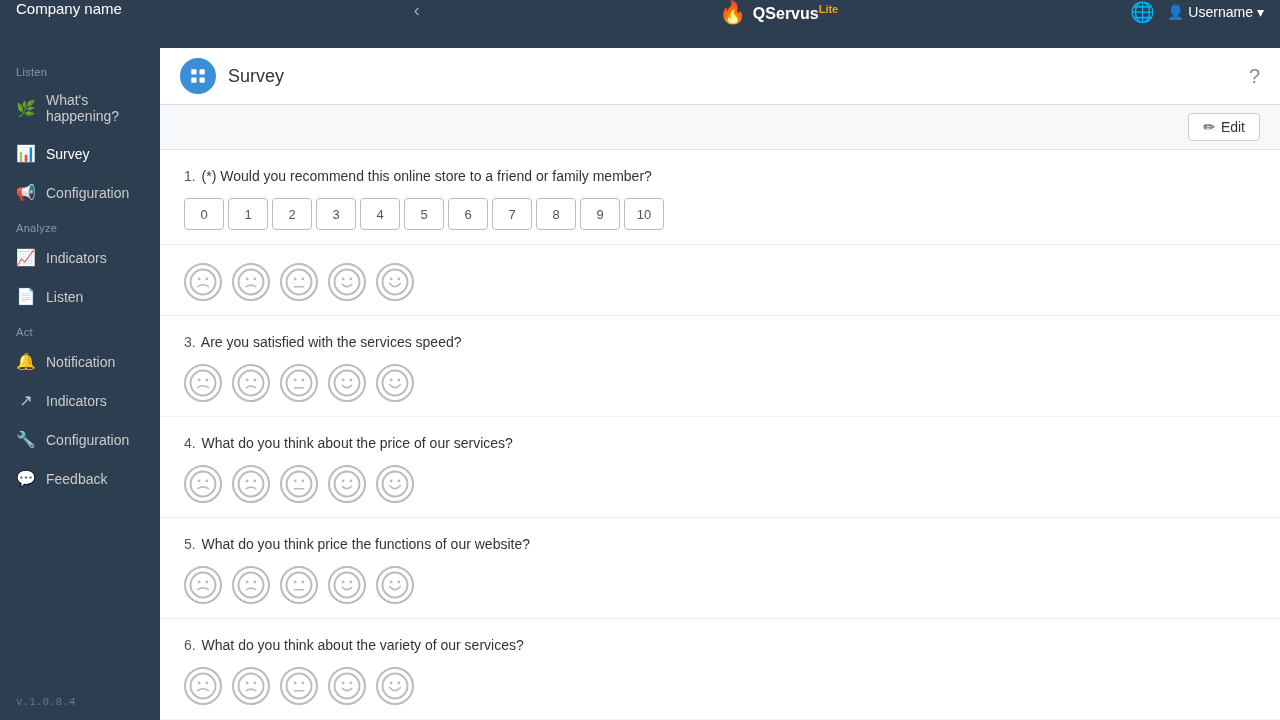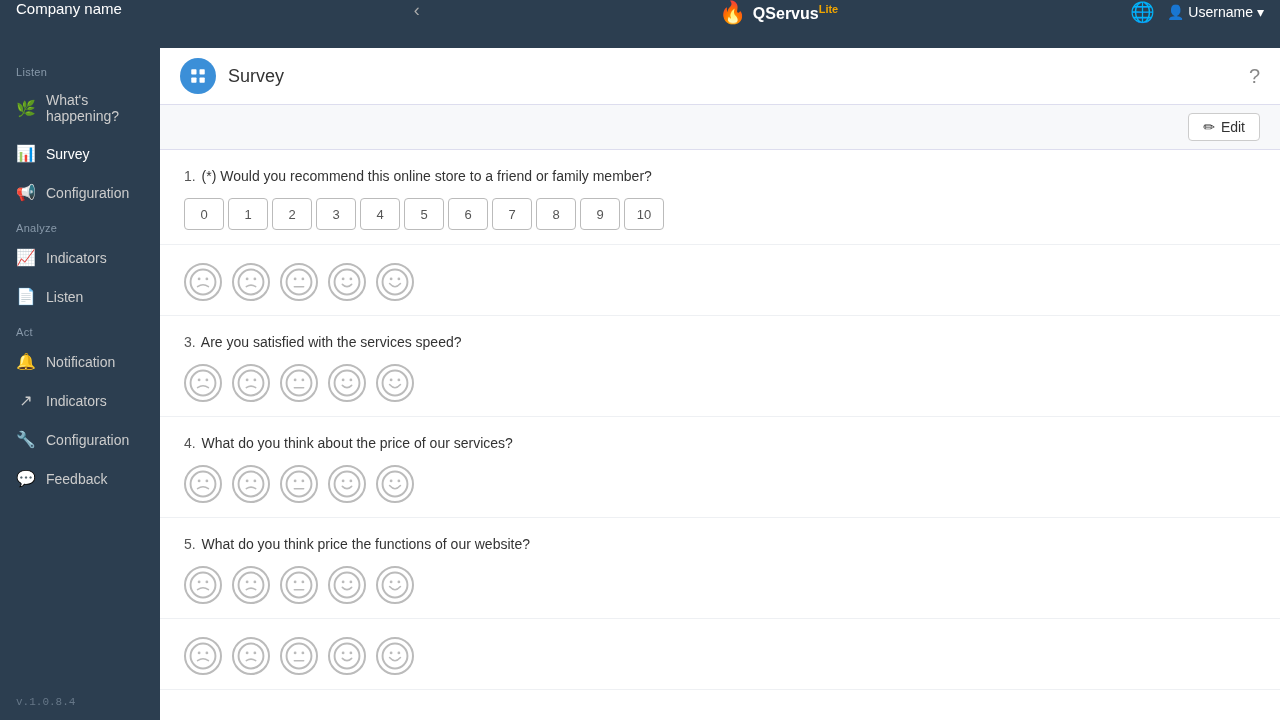--- a/index.html
+++ b/index.html
@@ -399,20 +399,24 @@
                 <circle cx="18" cy="18" r="16" stroke="#bbb" stroke-width="2.5"></circle>
                 <circle cx="13" cy="14" r="1.8" fill="#bbb"></circle>
                 <circle cx="23" cy="14" r="1.8" fill="#bbb"></circle>
                 <path d="M11 20 Q18 28 25 20" stroke="#bbb" stroke-width="2" fill="none" stroke-linecap="round"></path>
               </svg>
             </div>
         </div>
       </div>
 
       <div class="question-block">
+        <div class="question-text">
+          <span class="q-num">6.</span>
+          <span> What do you think about the variety of our services?</span>
+        </div>
         <div class="emoji-scale">
           <div class="emoji-face">
               <svg viewBox="0 0 36 36" fill="none">
                 <circle cx="18" cy="18" r="16" stroke="#bbb" stroke-width="2.5"></circle>
                 <circle cx="13" cy="14" r="1.8" fill="#bbb"></circle>
                 <circle cx="23" cy="14" r="1.8" fill="#bbb"></circle>
                 <path d="M11 24 Q18 19 25 24" stroke="#bbb" stroke-width="2" fill="none" stroke-linecap="round"></path>
               </svg>
             </div>
           <div class="emoji-face">

